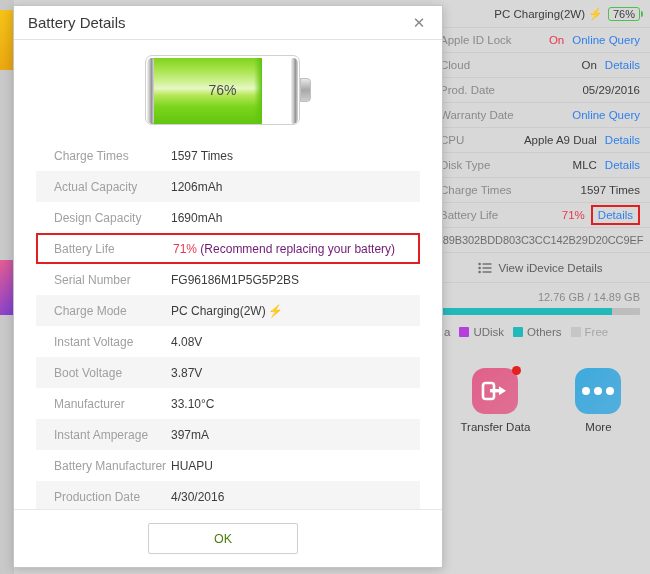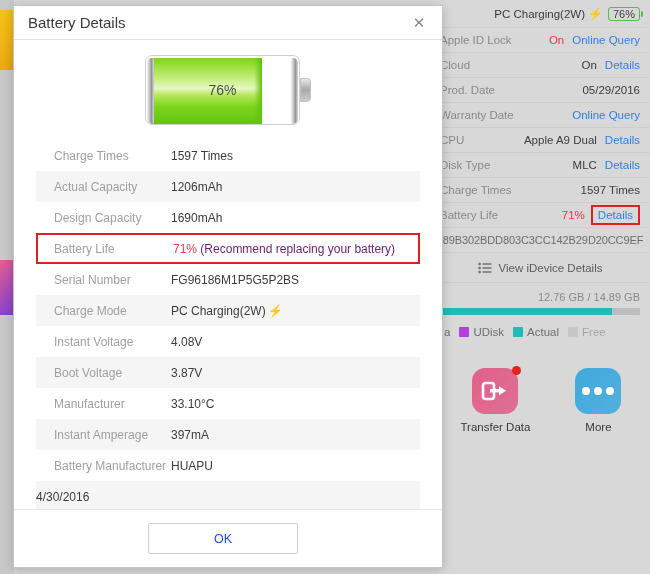--- a/index.html
+++ b/index.html
@@ -357,21 +357,21 @@
     padding-right: 10px;
     box-sizing: border-box;
   }
   #ok-button {
     width: 150px;
     height: 31px;
     border: 1px solid #cfcfcf;
     background: #ffffff;
     border-radius: 2px;
     font-size: 12.5px;
-    color: #1d4ed8;
+    color: #4d7c0f;
     cursor: pointer;
     font-family: "Liberation Sans", sans-serif;
   }
 </style>
 </head>
 <body>
 
 <div id="bg-app">
 
   <div id="bg-left-sliver">
@@ -462,21 +462,21 @@
       <div class="storage-legend" id="storage-legend">
         <span class="legend-item">
           <span style="color:#6f6f6f;">a</span>
         </span>
       <span class="legend-item">
             <span class="legend-sw" style="background: rgb(180, 63, 219);"></span>
             <span>UDisk</span>
           </span>
           <span class="legend-item">
             <span class="legend-sw" style="background: rgb(34, 185, 187);"></span>
-            <span>Actual</span>
+            <span>Others</span>
           </span>
           <span class="legend-item">
             <span class="legend-sw" style="background: rgb(198, 198, 198);"></span>
             <span style="color: rgb(166, 166, 166);">Free</span>
           </span>
         </div>
     </div>
 
     <div id="bg-apps">
         <div class="app-tile">
@@ -565,20 +565,21 @@
         </div>
         <div class="d-row alt">
           <div class="d-label">Instant Amperage</div>
           <div class="d-value">397mA</div>
         </div>
         <div class="d-row">
           <div class="d-label">Battery Manufacturer</div>
           <div class="d-value">HUAPU</div>
         </div>
         <div class="d-row alt">
+          <div class="d-label">Production Date</div>
           <div class="d-value">4/30/2016</div>
         </div>
       </div>
 
   </div>
 
   <div id="dlg-footer">
     <button id="ok-button">OK</button>
   </div>
 </div>

